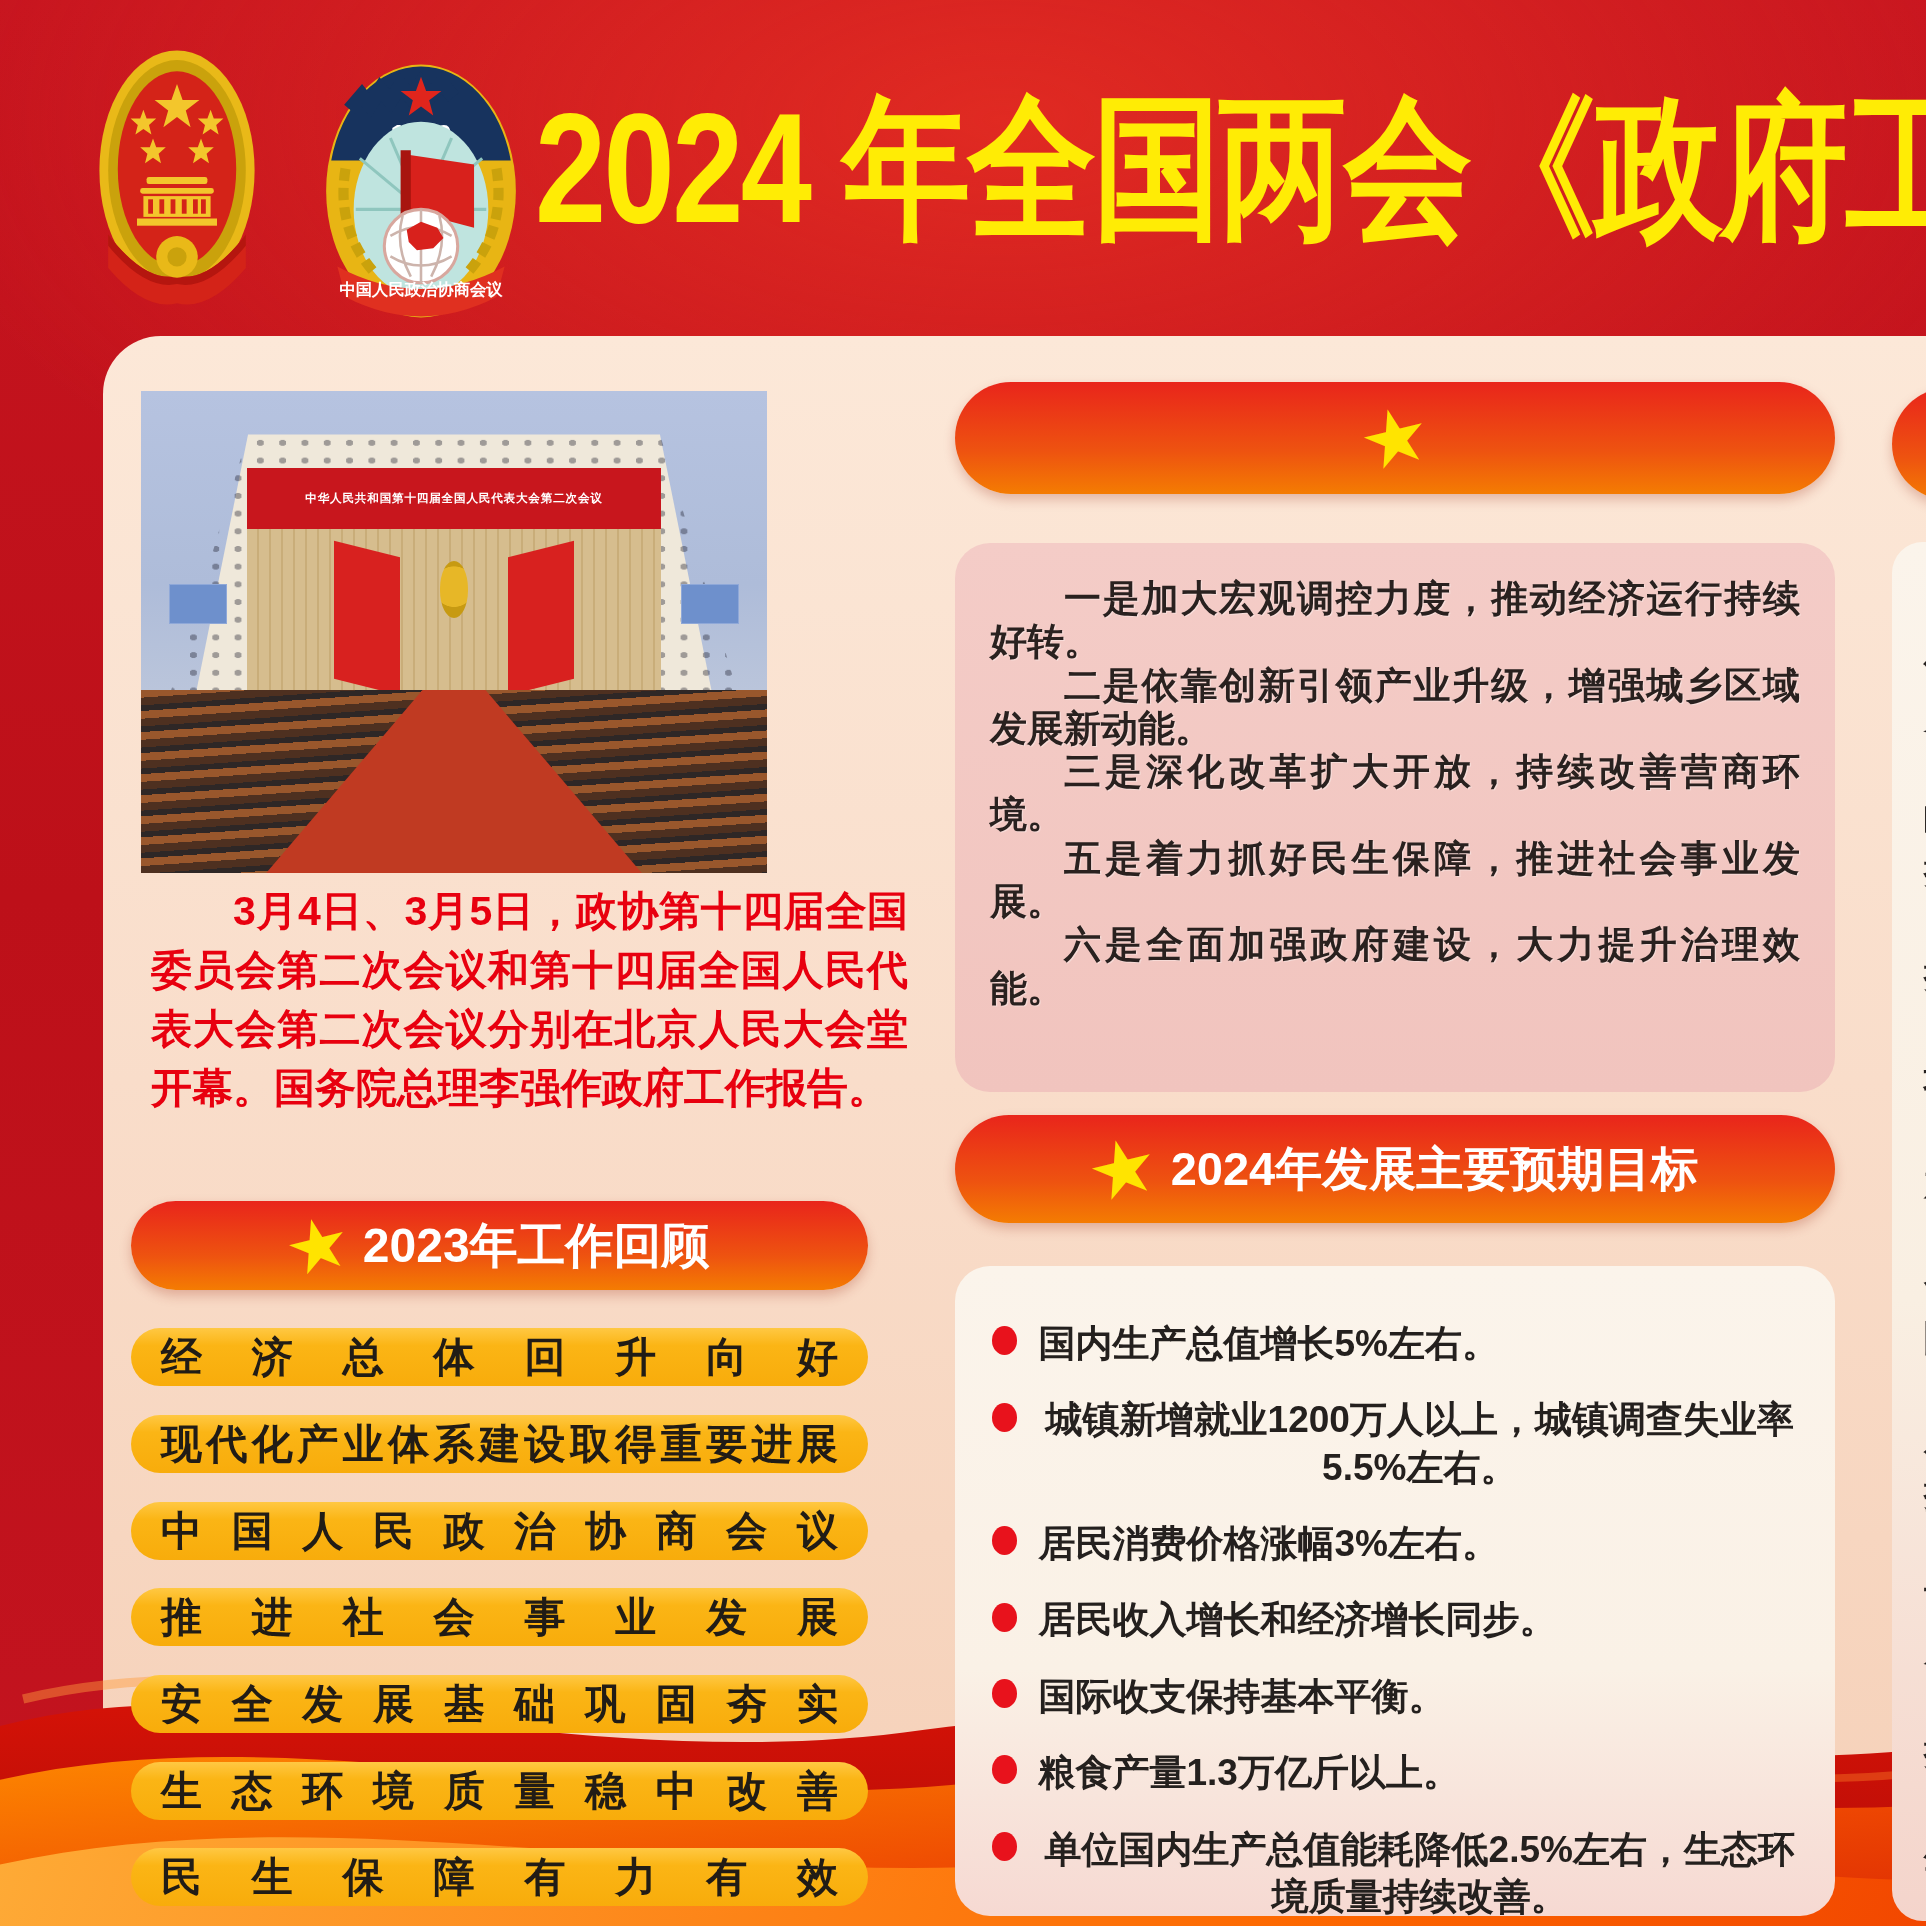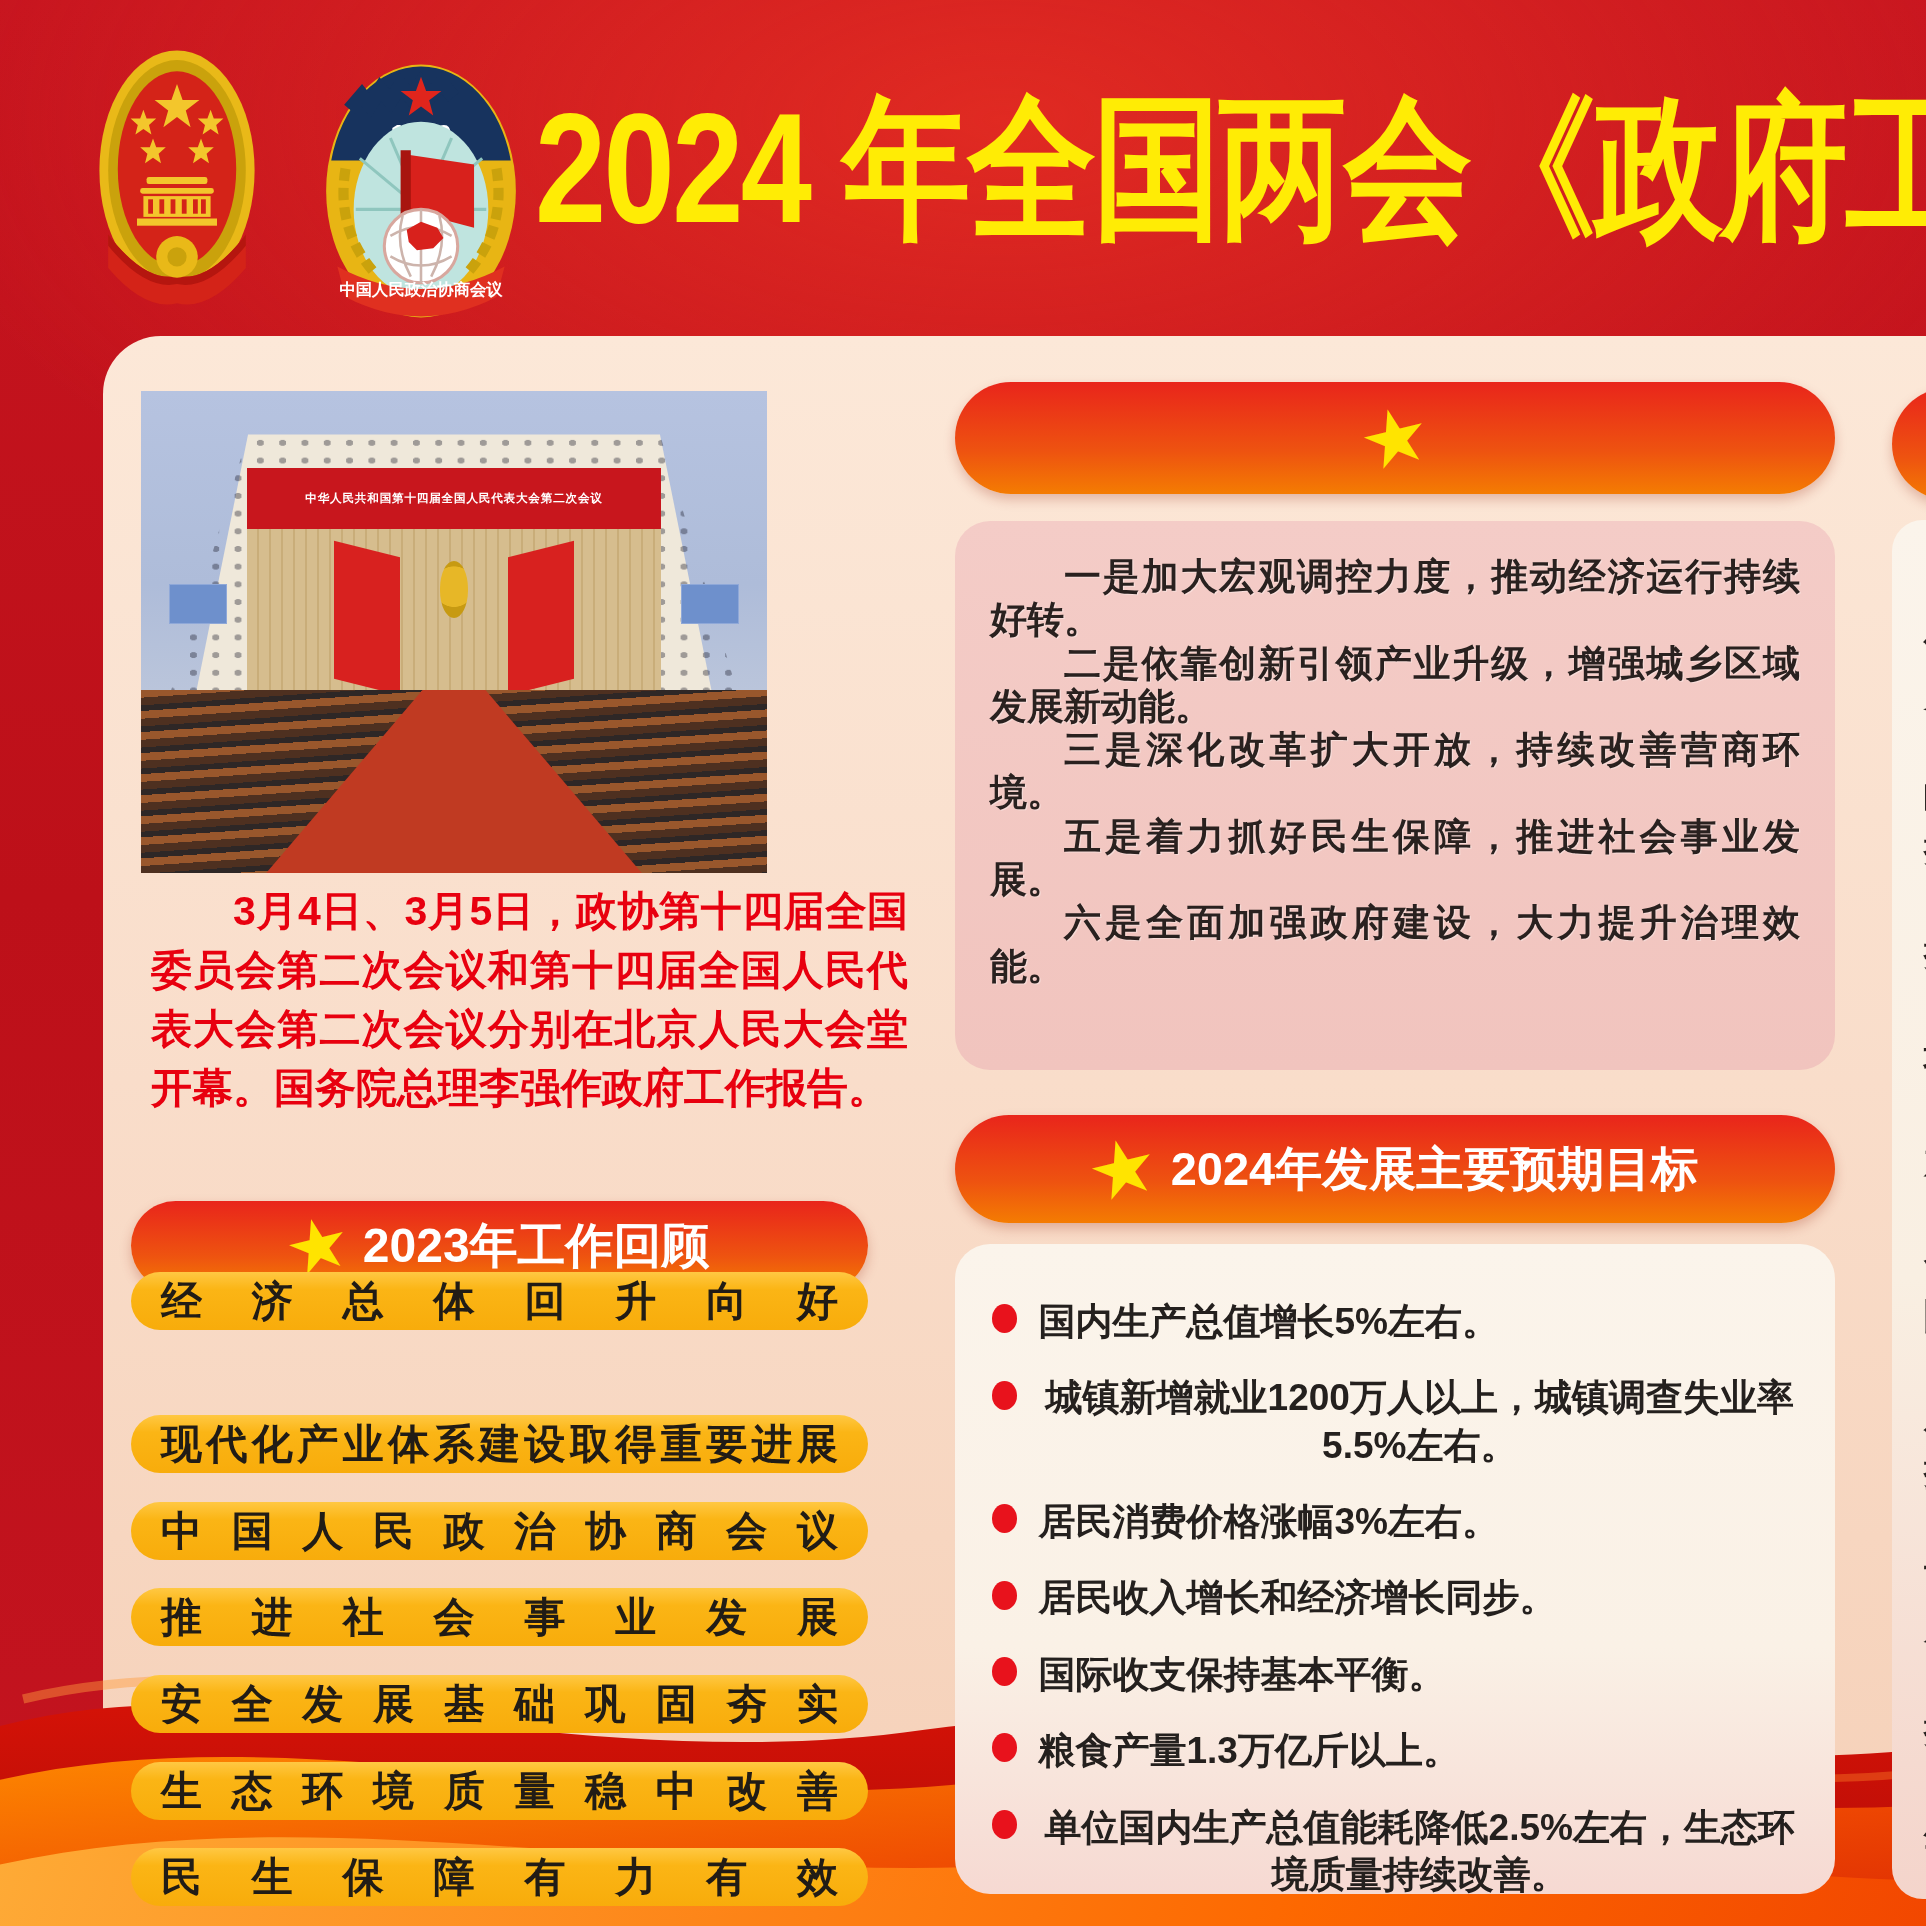--- a/index.html
+++ b/index.html
@@ -88,21 +88,21 @@
     position:absolute;left:131px;width:737px;height:58px;z-index:5;
     border-radius:29px;display:flex;align-items:center;
     background:linear-gradient(180deg,#ffc843 0%,#fbb515 30%,#f8ac0b 100%);
   }
   .ybar span{
     display:block;width:100%;padding:0 30px;
     color:#211c16;font-size:41px;font-weight:900;
     text-align:justify;text-align-last:justify;
   }
   
-  .panel{position:absolute;z-index:5;box-sizing:border-box;}
+  .panel{position:absolute;z-index:5;box-sizing:border-box;margin-top:22px;}
   .panel-pink{
     left:955px;top:521px;width:880px;height:549px;border-radius:35px;
     background:linear-gradient(180deg,#f4ccc7 0%,#f1c4be 100%);
     padding:34px 35px 0;
   }
   .panel-pink p{
     margin:0;color:#29211f;font-size:37px;font-weight:900;line-height:1.17;
     text-indent:2em;text-align:justify;text-shadow:1.2px 1.2px 0 rgba(255,255,255,.35);
   }
   .panel-cream{
@@ -229,21 +229,21 @@
   <div class="p-screen sr"></div>
 </div>
 
 <div class="intro">3月4日、3月5日，政协第十四届全国委员会第二次会议和第十四届全国人民代表大会第二次会议分别在北京人民大会堂开幕。国务院总理李强作政府工作报告。</div>
 
 <div class="hdr hdr-review">
   <span class="star">★</span>
   <span>2023年工作回顾</span>
 </div>
 
-<div class="ybar" style="top:1272px">
+<div class="ybar" style="top:1328px">
     <span>经济总体回升向好</span>
   </div>
 <div class="ybar" style="top:1415px">
     <span>现代化产业体系建设取得重要进展</span>
   </div>
 <div class="ybar" style="top:1502px">
     <span>中国人民政治协商会议</span>
   </div>
 <div class="ybar" style="top:1588px">
     <span>推进社会事业发展</span>

